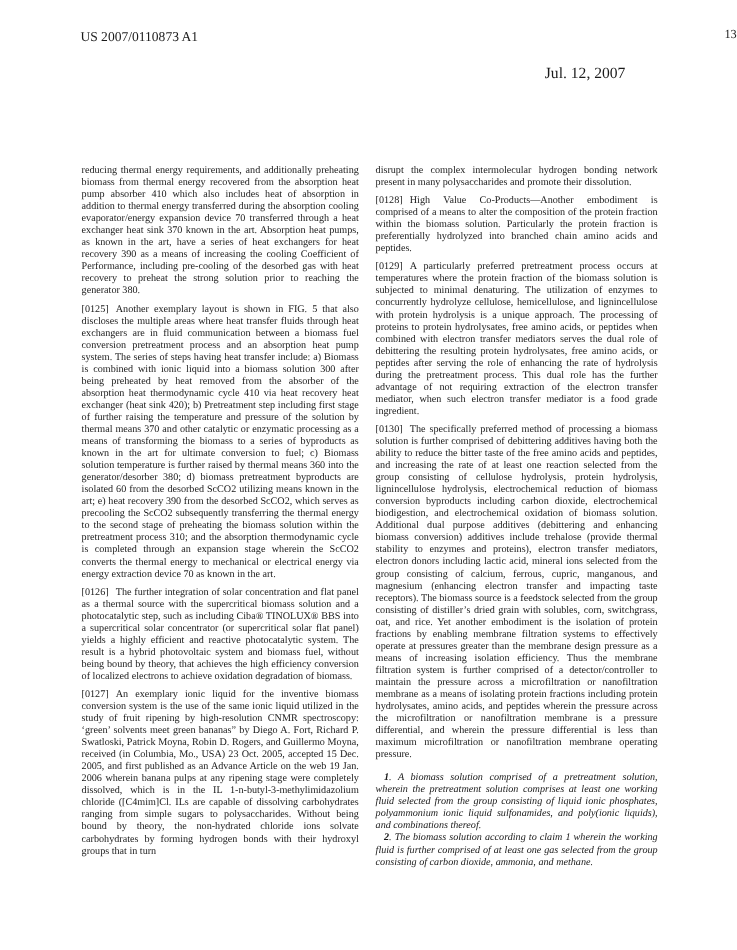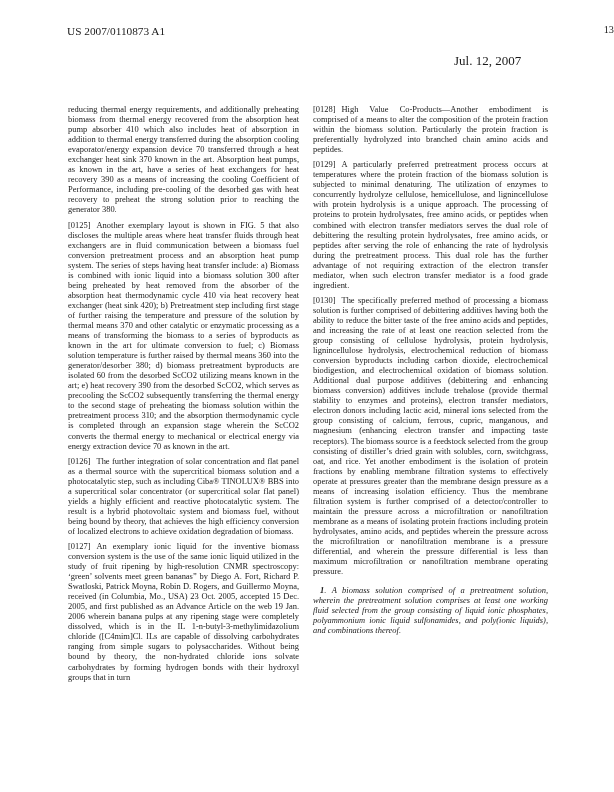--- a/index.html
+++ b/index.html
@@ -6,40 +6,42 @@
   body { width:614px; height:792px; position:relative; overflow:hidden;
          font-family:"Liberation Serif", "DejaVu Serif", serif; color:#1a1a1a; }
   .hdr-left { position:absolute; left:67px; top:25px; font-size:11.3px; }
   .hdr-right { position:absolute; left:454px; top:25px; font-size:13px;margin-top:28px; }
   .pagenum { position:absolute; left:0; width:614px; top:24px; text-align:right; font-size:10.3px; }
   .col { position:absolute; top:104px; width:231px; font-size:8.45px; line-height:10.05px;
          text-align:justify; hyphens:none; }
   .col.left { left:68px; }
   .col.right { left:313px; width:235px; }
   .col p { margin:0 0 5px 0; }
-  .col p.cont { text-indent:0; }
+  .col p.cont { text-indent:0;margin-top:32px; }
   .pnum { font-weight:normal; margin-right:6px; }
   .claim { text-indent:7px; margin:0 0 0 0 !important;font-style:italic; }
   .claims { margin-top:9px; }
   .claim .cnum { font-weight:bold; }
 </style>
 </head>
 <body>
 
 <div class="hdr-left">US 2007/0110873 A1</div>
 <div class="hdr-right">Jul. 12, 2007</div>
 <div class="pagenum">13</div>
 
 <div class="col left">
   <p class="cont">reducing thermal energy requirements, and additionally preheating biomass from thermal energy recovered from the absorption heat pump absorber 410 which also includes heat of absorption in addition to thermal energy transferred during the absorption cooling evaporator/energy expansion device 70 transferred through a heat exchanger heat sink 370 known in the art. Absorption heat pumps, as known in the art, have a series of heat exchangers for heat recovery 390 as a means of increasing the cooling Coefficient of Performance, including pre-cooling of the desorbed gas with heat recovery to preheat the strong solution prior to reaching the generator 380.</p>
   <p><span class="pnum">[0125]</span><span>Another exemplary layout is shown in FIG. 5 that also discloses the multiple areas where heat transfer fluids through heat exchangers are in fluid communication between a biomass fuel conversion pretreatment process and an absorption heat pump system. The series of steps having heat transfer include: a) Biomass is combined with ionic liquid into a biomass solution 300 after being preheated by heat removed from the absorber of the absorption heat thermodynamic cycle 410 via heat recovery heat exchanger (heat sink 420); b) Pretreatment step including first stage of further raising the temperature and pressure of the solution by thermal means 370 and other catalytic or enzymatic processing as a means of transforming the biomass to a series of byproducts as known in the art for ultimate conversion to fuel; c) Biomass solution temperature is further raised by thermal means 360 into the generator/desorber 380; d) biomass pretreatment byproducts are isolated 60 from the desorbed ScCO2 utilizing means known in the art; e) heat recovery 390 from the desorbed ScCO2, which serves as precooling the ScCO2 subsequently transferring the thermal energy to the second stage of preheating the biomass solution within the pretreatment process 310; and the absorption thermodynamic cycle is completed through an expansion stage wherein the ScCO2 converts the thermal energy to mechanical or electrical energy via energy extraction device 70 as known in the art.</span></p>
   <p><span class="pnum">[0126]</span><span>The further integration of solar concentration and flat panel as a thermal source with the supercritical biomass solution and a photocatalytic step, such as including Ciba® TINOLUX® BBS into a supercritical solar concentrator (or supercritical solar flat panel) yields a highly efficient and reactive photocatalytic system. The result is a hybrid photovoltaic system and biomass fuel, without being bound by theory, that achieves the high efficiency conversion of localized electrons to achieve oxidation degradation of biomass.</span></p>
   <p><span class="pnum">[0127]</span><span>An exemplary ionic liquid for the inventive biomass conversion system is the use of the same ionic liquid utilized in the study of fruit ripening by high-resolution CNMR spectroscopy: ‘green’ solvents meet green bananas” by Diego A. Fort, Richard P. Swatloski, Patrick Moyna, Robin D. Rogers, and Guillermo Moyna, received (in Columbia, Mo., USA) 23 Oct. 2005, accepted 15 Dec. 2005, and first published as an Advance Article on the web 19 Jan. 2006 wherein banana pulps at any ripening stage were completely dissolved, which is in the IL 1-n-butyl-3-methylimidazolium chloride ([C4mim]Cl. ILs are capable of dissolving carbohydrates ranging from simple sugars to polysaccharides. Without being bound by theory, the non-hydrated chloride ions solvate carbohydrates by forming hydrogen bonds with their hydroxyl groups that in turn</span></p>
 </div>
 
 <div class="col right">
+  <p class="cont">disrupt the complex intermolecular hydrogen bonding network present in many polysaccharides and promote their dissolution.</p>
   <p><span class="pnum">[0128]</span><span>High Value Co-Products—Another embodiment is comprised of a means to alter the composition of the protein fraction within the biomass solution. Particularly the protein fraction is preferentially hydrolyzed into branched chain amino acids and peptides.</span></p>
   <p><span class="pnum">[0129]</span><span>A particularly preferred pretreatment process occurs at temperatures where the protein fraction of the biomass solution is subjected to minimal denaturing. The utilization of enzymes to concurrently hydrolyze cellulose, hemicellulose, and lignincellulose with protein hydrolysis is a unique approach. The processing of proteins to protein hydrolysates, free amino acids, or peptides when combined with electron transfer mediators serves the dual role of debittering the resulting protein hydrolysates, free amino acids, or peptides after serving the role of enhancing the rate of hydrolysis during the pretreatment process. This dual role has the further advantage of not requiring extraction of the electron transfer mediator, when such electron transfer mediator is a food grade ingredient.</span></p>
   <p><span class="pnum">[0130]</span><span>The specifically preferred method of processing a biomass solution is further comprised of debittering additives having both the ability to reduce the bitter taste of the free amino acids and peptides, and increasing the rate of at least one reaction selected from the group consisting of cellulose hydrolysis, protein hydrolysis, lignincellulose hydrolysis, electrochemical reduction of biomass conversion byproducts including carbon dioxide, electrochemical biodigestion, and electrochemical oxidation of biomass solution. Additional dual purpose additives (debittering and enhancing biomass conversion) additives include trehalose (provide thermal stability to enzymes and proteins), electron transfer mediators, electron donors including lactic acid, mineral ions selected from the group consisting of calcium, ferrous, cupric, manganous, and magnesium (enhancing electron transfer and impacting taste receptors). The biomass source is a feedstock selected from the group consisting of distiller’s dried grain with solubles, corn, switchgrass, oat, and rice. Yet another embodiment is the isolation of protein fractions by enabling membrane filtration systems to effectively operate at pressures greater than the membrane design pressure as a means of increasing isolation efficiency. Thus the membrane filtration system is further comprised of a detector/controller to maintain the pressure across a microfiltration or nanofiltration membrane as a means of isolating protein fractions including protein hydrolysates, amino acids, and peptides wherein the pressure across the microfiltration or nanofiltration membrane is a pressure differential, and wherein the pressure differential is less than maximum microfiltration or nanofiltration membrane operating pressure.</span></p>
   <div class="claims">
     <p class="claim"><span class="cnum">1</span><span>. A biomass solution comprised of a pretreatment solution, wherein the pretreatment solution comprises at least one working fluid selected from the group consisting of liquid ionic phosphates, polyammonium ionic liquid sulfonamides, and poly(ionic liquids), and combinations thereof.</span></p>
+    <p class="claim"><span class="cnum">2</span><span>. The biomass solution according to claim 1 wherein the working fluid is further comprised of at least one gas selected from the group consisting of carbon dioxide, ammonia, and methane.</span></p>
   </div>
 </div>
 
 </body></html>

